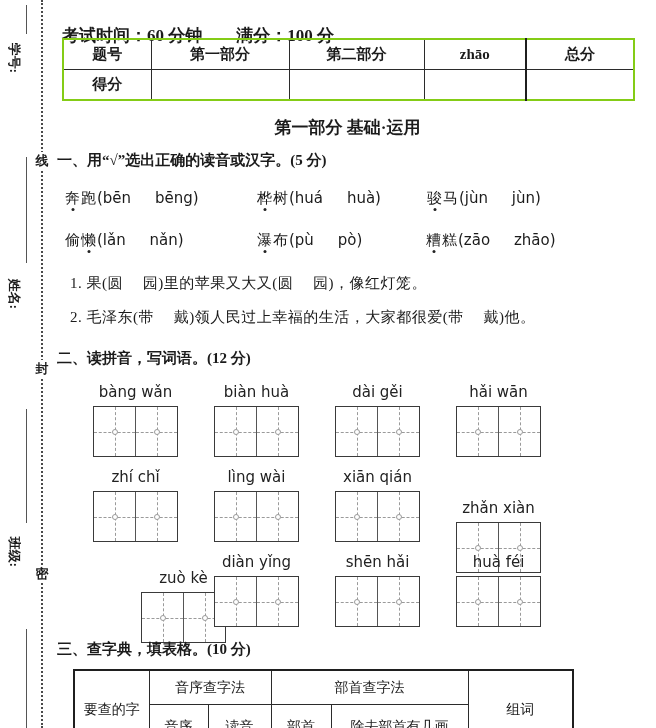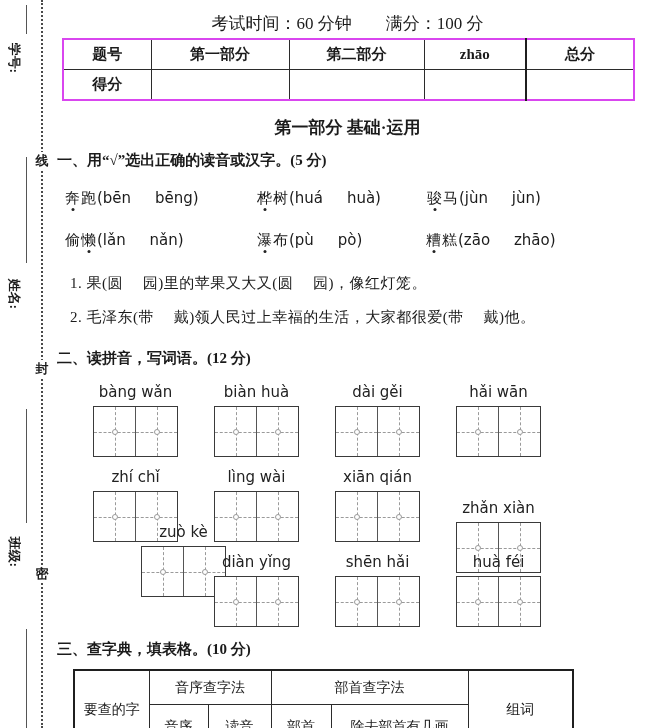--- a/index.html
+++ b/index.html
@@ -9,26 +9,26 @@
   
   .seal-dotted{position:absolute;left:41px;top:0;height:728px;width:0;
                border-left:2px dotted #4a4a4a;}
   .seal-char{position:absolute;left:42px;transform:translateX(-50%);
              background:#fff;font-size:13px;font-weight:600;padding:2px 0;line-height:1;}
   .blank-line{position:absolute;left:26px;width:0;border-left:1.3px solid #555;}
   .side-label{position:absolute;left:14px;transform:translate(-50%,-50%) rotate(90deg);
               transform-origin:center;white-space:nowrap;font-size:13px;font-weight:600;}
 
   
-  .exam-info{position:absolute;left:62px;top:12px;width:571px;text-align:center;
-             font-size:17px;font-weight:400;white-space:pre;}
+  .exam-info{position:absolute;left:62px;top:24px;width:571px;text-align:left;
+             font-size:17px;font-weight:700;white-space:pre;}
   table.score{position:absolute;left:62px;top:38px;border-collapse:collapse;table-layout:fixed;}
   table.score td{border:1px solid #2b2b2b;height:29px;text-align:center;
                  font-size:15px;font-weight:700;padding:0;}
-  table.score{border:2px solid #d946ef;}
+  table.score{border:2px solid #84cc16;}
   table.score td.thickL{border-left:2px solid #1f1f1f;}
 
   .part-title{position:absolute;left:62px;top:116px;width:571px;text-align:center;
               font-size:17px;font-weight:700;}
 
   .sec-head{position:absolute;font-size:15px;font-weight:700;white-space:pre;}
 
   
   .pitem{position:absolute;font-size:15px;white-space:pre;}
   .pitem .cn{letter-spacing:1px;}
@@ -209,21 +209,21 @@
       <div class="wbox">
         <div class="wcell">
           <i class="cc"></i>
         </div>
         <div class="wcell">
           <i class="cc"></i>
         </div>
       </div>
     </div>
 
-  <div class="punit" style="left:93px;top:522px;padding-left:48px;">
+  <div class="punit" style="left:93px;top:568px;padding-left:48px;">
       <div class="plabel">zuò  kè</div>
       <div class="wbox">
         <div class="wcell">
           <i class="cc"></i>
         </div>
         <div class="wcell">
           <i class="cc"></i>
         </div>
       </div>
     </div>

